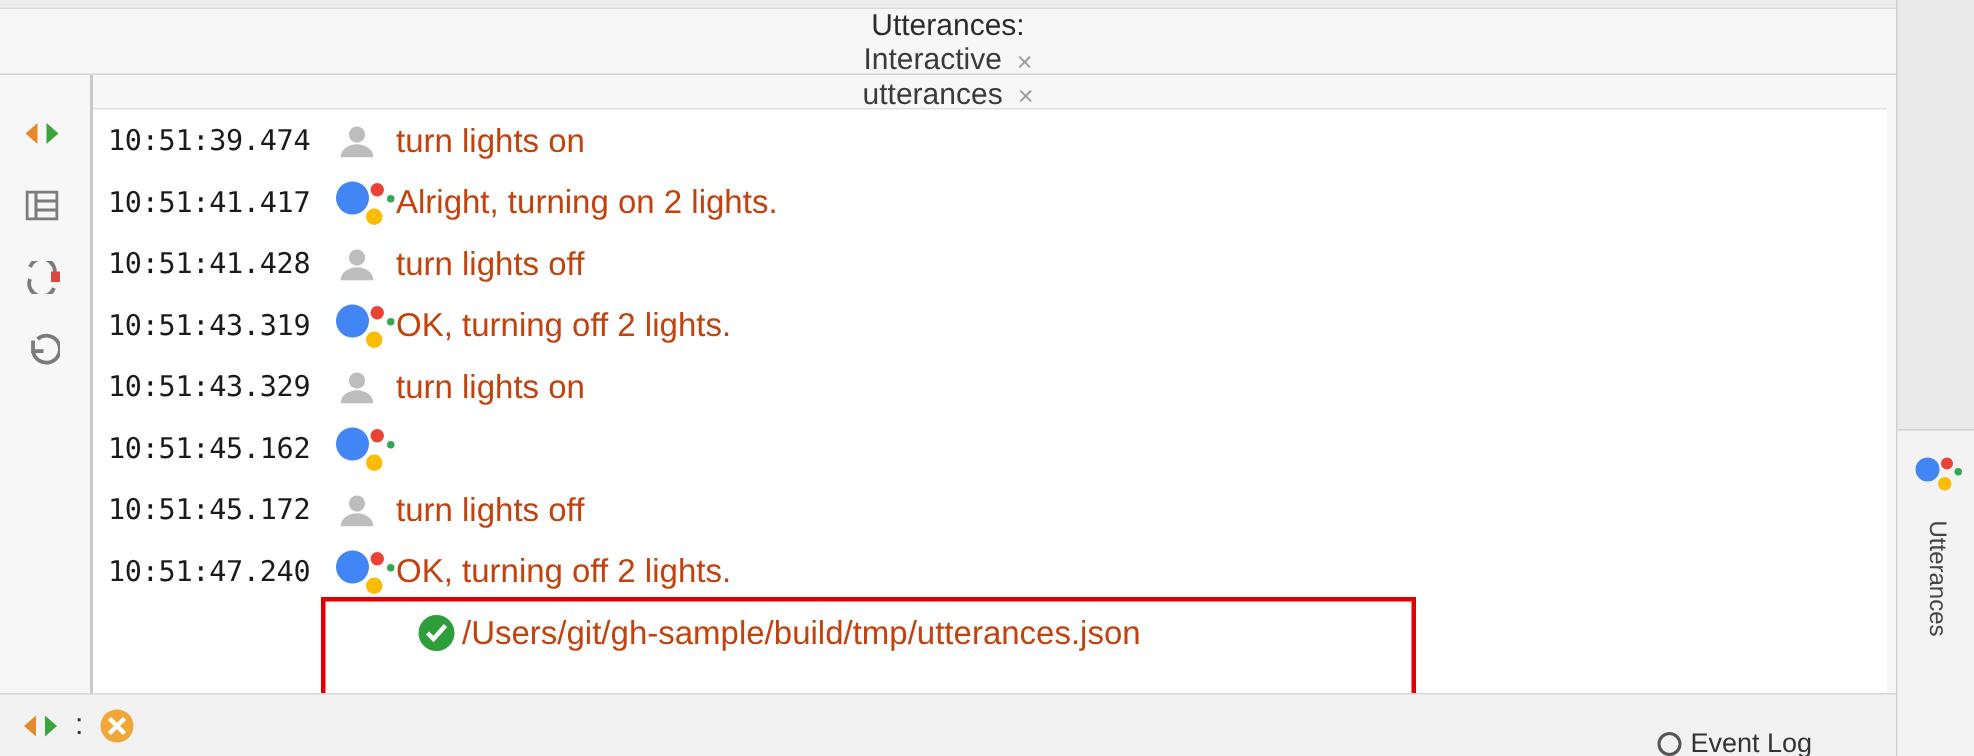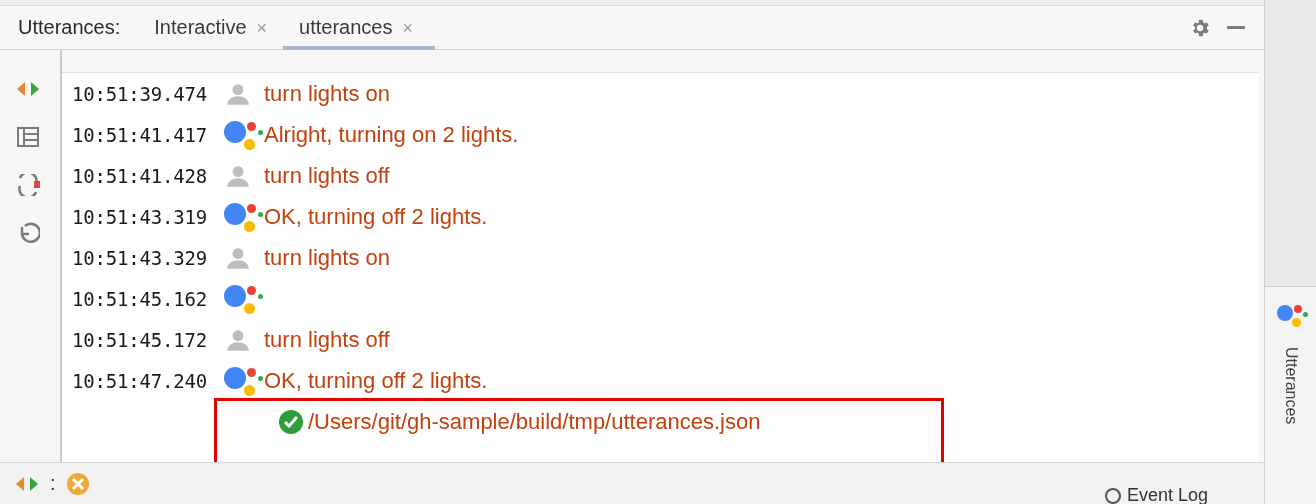--- a/index.html
+++ b/index.html
@@ -18,21 +18,21 @@
   left: 0; top: 0; width: 1264px; height: 504px;
   background: #f7f7f7;
 }
 .top-edge {
   position: absolute; left:0; top:0; right:0; height:6px;
   background: #ececec; border-bottom:1px solid #d9d9d9;
 }
 .tabbar {
   position: absolute; left:0; top:6px; right:0; height:44px;
   background: #f7f7f7; border-bottom:1px solid #d6d6d6;
-  display: flex; align-items: center;
+  display: flex; align-items: center; flex-direction: column;
 }
 .tab-title {
   padding: 0 18px;
   font-size: 20px;
   color: #2b2b2b;
 }
 .tab {
   display: flex; align-items: center; gap: 10px;
   padding: 0 16px;
   height: 100%;

